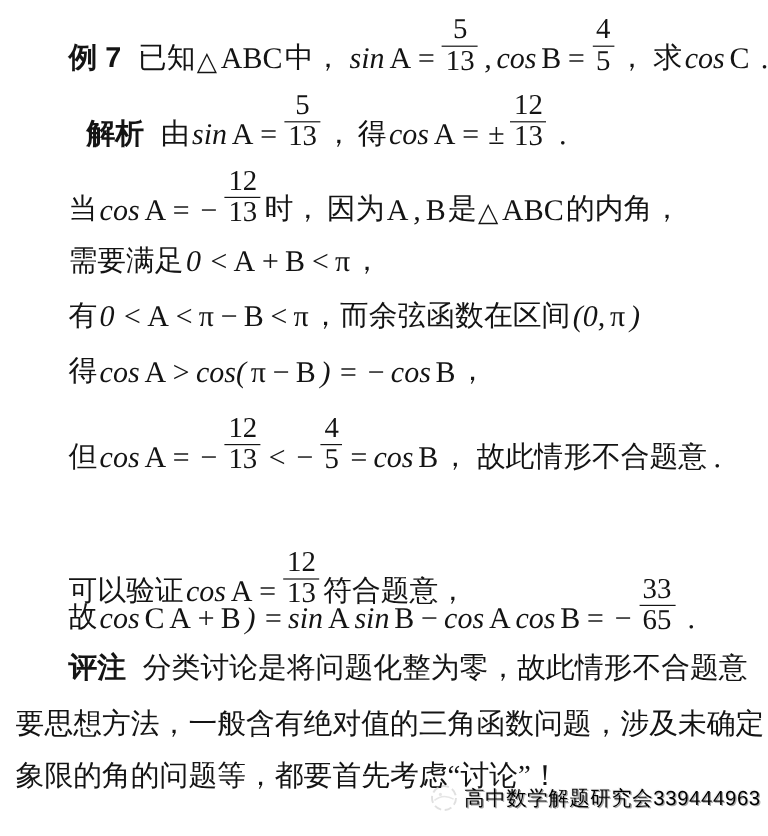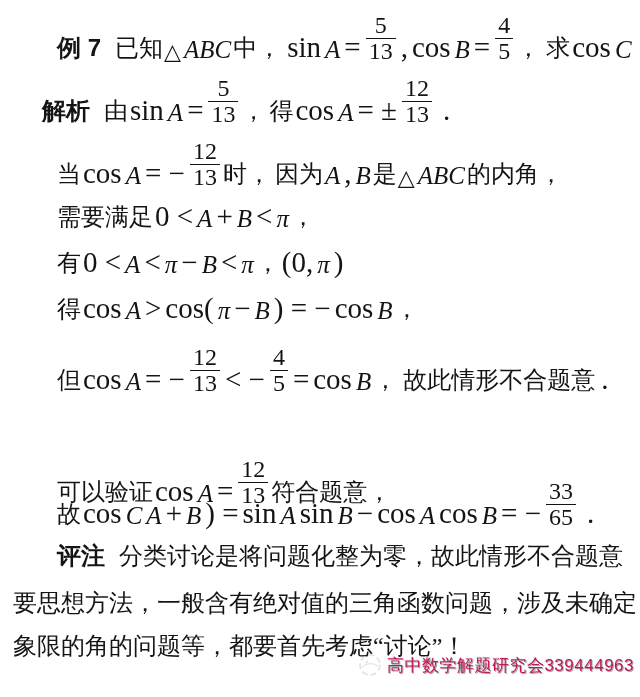--- a/index.html
+++ b/index.html
@@ -18,22 +18,22 @@
     display: flex;
     align-items: flex-end;
     white-space: nowrap;
   }
   .label {
     font-family: "Liberation Sans", "DejaVu Sans", sans-serif;
     font-weight: bold;
     font-size: 24px;
   }
   .cn  { font-size: 24px; }
-  .rm  { font-size: 29px; margin: 0 2px; }
-  .it  { font-size: 25px; font-style: italic; margin: 0 2px; }
+  .rm  { font-size: 25px; margin: 0 2px; font-style: italic; }
+  .it  { font-size: 25px; margin: 0 2px; }
   .tri { font-family: "DejaVu Sans", sans-serif; font-size: 22px; margin: 0 1px; }
   .gap { display: inline-block; height: 1px; }
   .fr {
     display: inline-flex;
     flex-direction: column;
     align-items: center;
     font-size: 24px;
     line-height: 25px;
     margin: 0 3px;
     vertical-align: middle;
@@ -43,21 +43,21 @@
   .watermark {
     position: absolute;
     top: 653px;
     right: 6px;
     display: flex;
     align-items: center;
     gap: 5px;
     font-family: "Liberation Sans", "DejaVu Sans", sans-serif;
     font-size: 17px;
     letter-spacing: 0.5px;
-    color: #be185d;
+    color: #000000;
     text-shadow: 1px 1px 0 #a9a9a9, -1px -1px 0 #f4f4f4;
   }
   .wm-icon { width: 24px; height: 24px; opacity: 0.75; }
 </style>
 </head>
 <body>
 
 <div class="page">
   <main class="doc-body">
       <div class="line" style="left: 57px; top: 8px; height: 56px;">
@@ -86,21 +86,21 @@
           <span class="den">5</span>
         </span>
         <span class="cn">，</span>
         <span class="gap" style="width: 6px;"></span>
         <span class="cn">求</span>
         <span class="rm">cos</span>
         <span class="it">C</span>
         <span class="gap" style="width: 6px;"></span>
         <span class="rm">.</span>
       </div>
-      <div class="line" style="left: 42px; top: 71px; height: 56px;">
+      <div class="line" style="left: 72px; top: 71px; height: 56px;">
         <span class="label">解析</span>
         <span class="gap" style="width: 14px;"></span>
         <span class="cn">由</span>
         <span class="rm">sin</span>
         <span class="it">A</span>
         <span class="rm">=</span>
         <span class="fr">
           <span class="num">5</span>
           <span class="bar"></span>
           <span class="den">13</span>
@@ -154,20 +154,21 @@
         <span class="cn">有</span>
         <span class="rm">0 &lt;</span>
         <span class="it">A</span>
         <span class="rm">&lt;</span>
         <span class="it">π</span>
         <span class="rm">−</span>
         <span class="it">B</span>
         <span class="rm">&lt;</span>
         <span class="it">π</span>
         <span class="cn">，</span>
+        <span class="cn">而余弦函数在区间</span>
         <span class="rm">(0,</span>
         <span class="it">π</span>
         <span class="rm">)</span>
       </div>
       <div class="line" style="left: 57px; top: 295px; height: 30px;">
         <span class="cn">得</span>
         <span class="rm">cos</span>
         <span class="it">A</span>
         <span class="rm">&gt;</span>
         <span class="rm">cos(</span>

